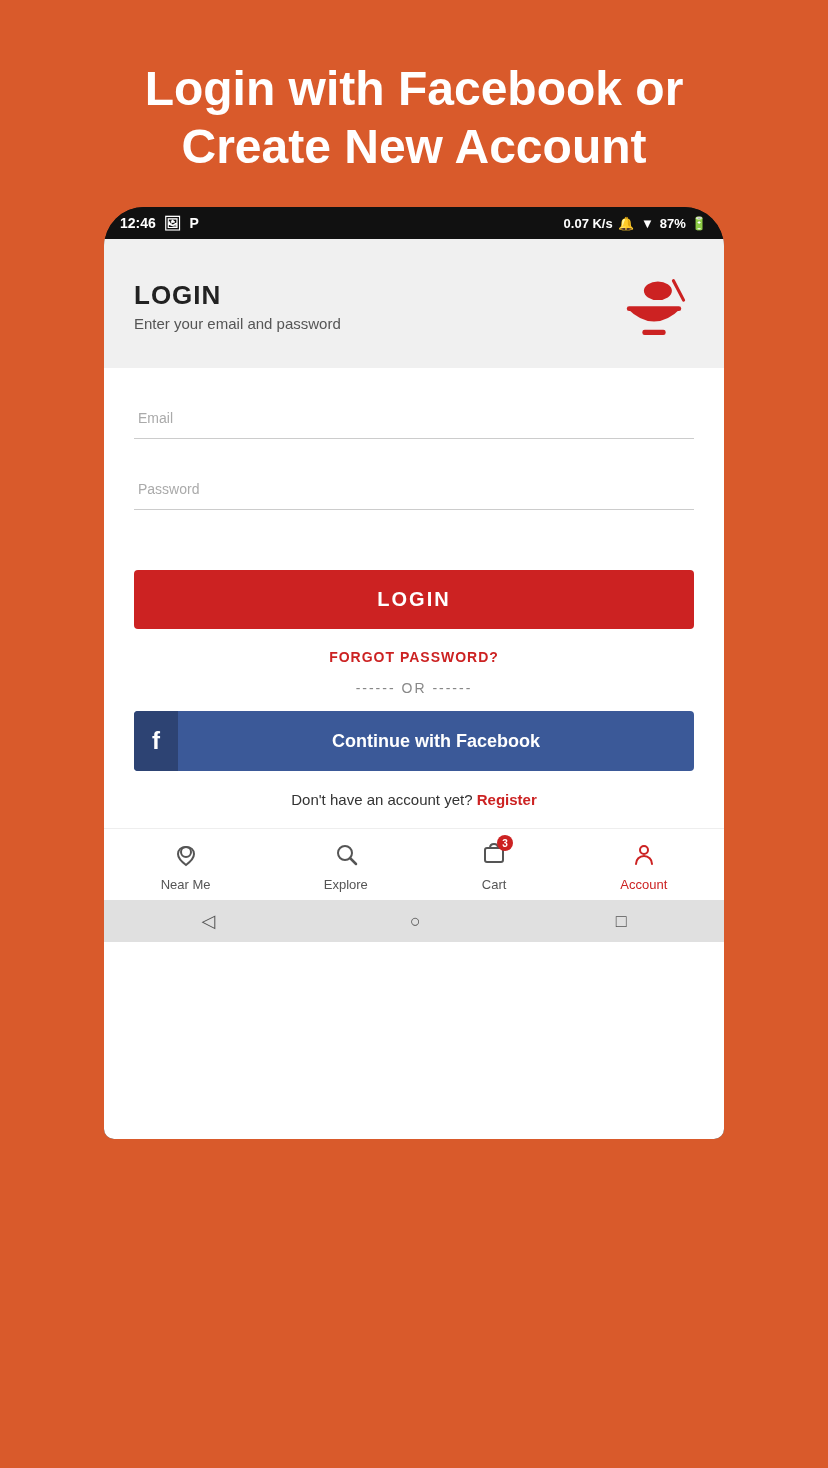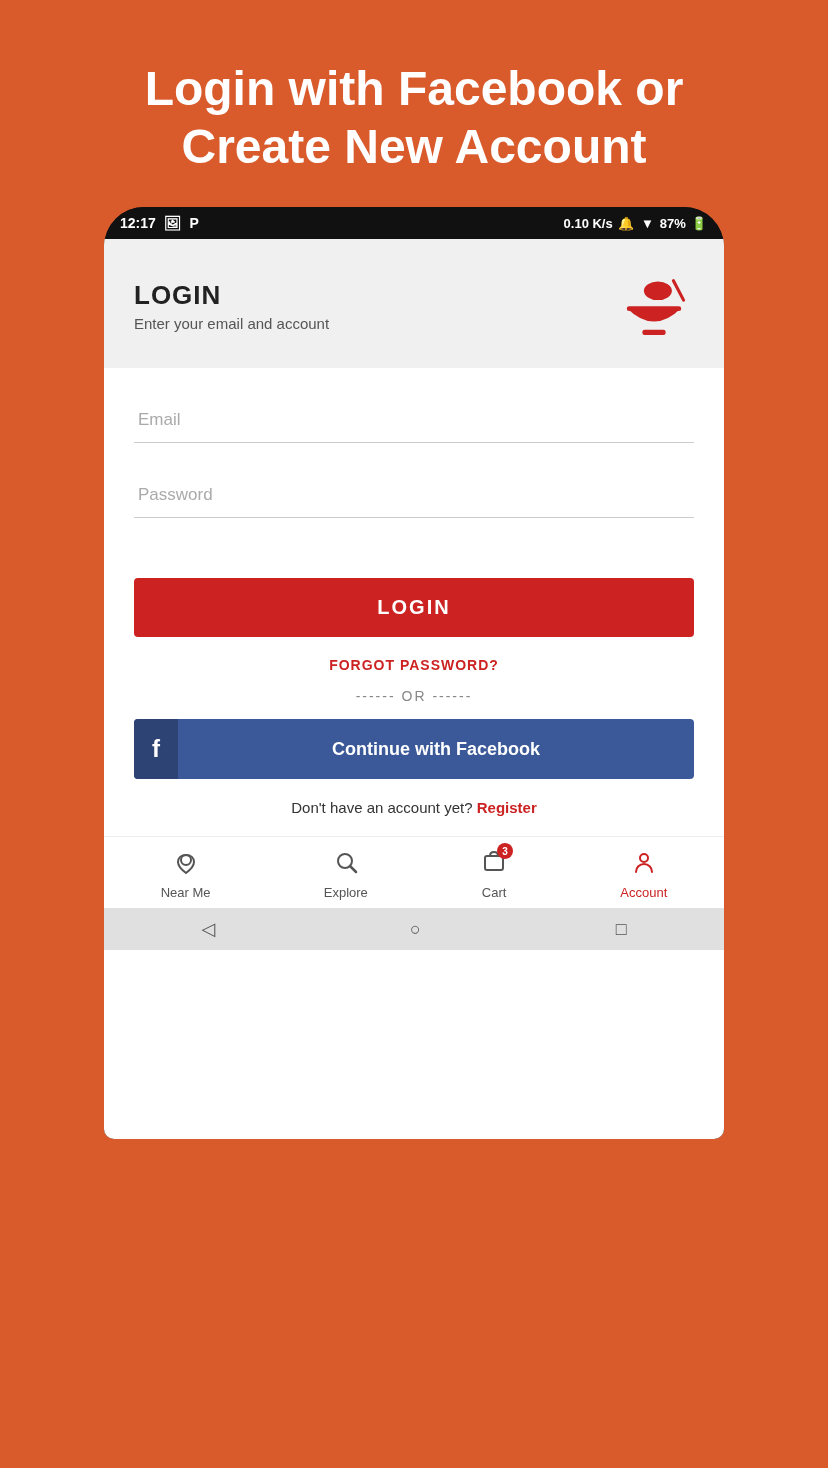--- a/index.html
+++ b/index.html
@@ -101,21 +101,21 @@
 
     .input-group {
       margin-bottom: 10px;
     }
 
     .input-group input {
       width: 100%;
       border: none;
       border-bottom: 1.5px solid #ccc;
       padding: 12px 4px;
-      font-size: 17px;
+      font-size: 14px;
       color: #333;
       background: transparent;
       outline: none;
     }
 
     .input-group input::placeholder {
       color: #aaa;
     }
 
     .input-spacer {
@@ -279,39 +279,39 @@
 <div>
   <div class="page-header">
     <h1>Login with Facebook or Create New Account</h1>
   </div>
 
   <div class="phone-wrapper">
     <div class="phone-frame">
 
       <div class="status-bar">
         <div class="status-left">
-          <span>12:17</span>
+          <span>12:46</span>
           <span>🖼</span>
           <span>P</span>
         </div>
         <div class="status-right">
-          <span>0.10 K/s</span>
+          <span>0.07 K/s</span>
           <span>🔔</span>
           <span>▼</span>
           <span>87%</span>
           <span>🔋</span>
         </div>
       </div>
 
       <div class="phone-content">
 
         <div class="app-header">
           <div class="app-header-left">
             <h2>LOGIN</h2>
-            <p>Enter your email and account</p>
+            <p>Enter your email and password</p>
           </div>
           <div>
             <svg class="bowl-icon" viewBox="0 0 100 90" xmlns="http://www.w3.org/2000/svg">
 
               <ellipse cx="55" cy="28" rx="18" ry="12" fill="#cc2222"></ellipse>
 
               <line x1="75" y1="15" x2="88" y2="40" stroke="#cc2222" stroke-width="4" stroke-linecap="round"></line>
 
               <path d="M15 50 Q50 85 85 50 Z" fill="#cc2222"></path>
               <rect x="15" y="48" width="70" height="6" rx="3" fill="#cc2222"></rect>

